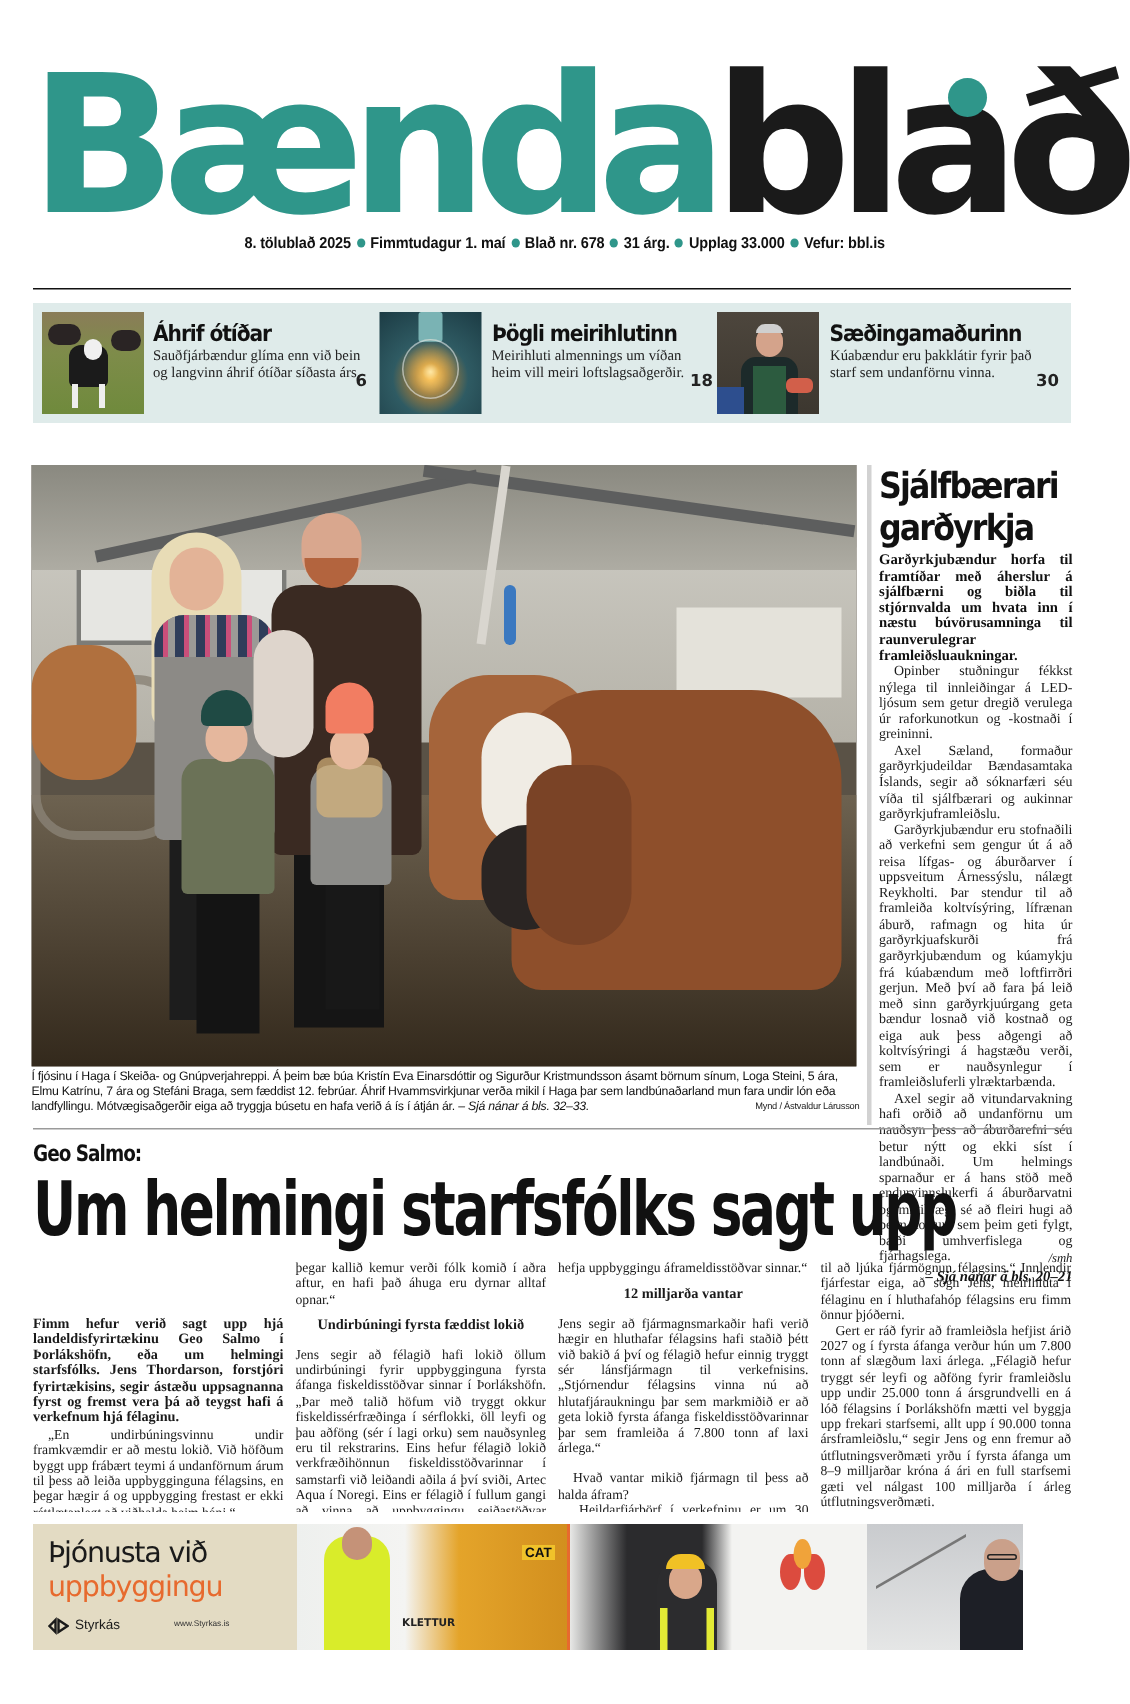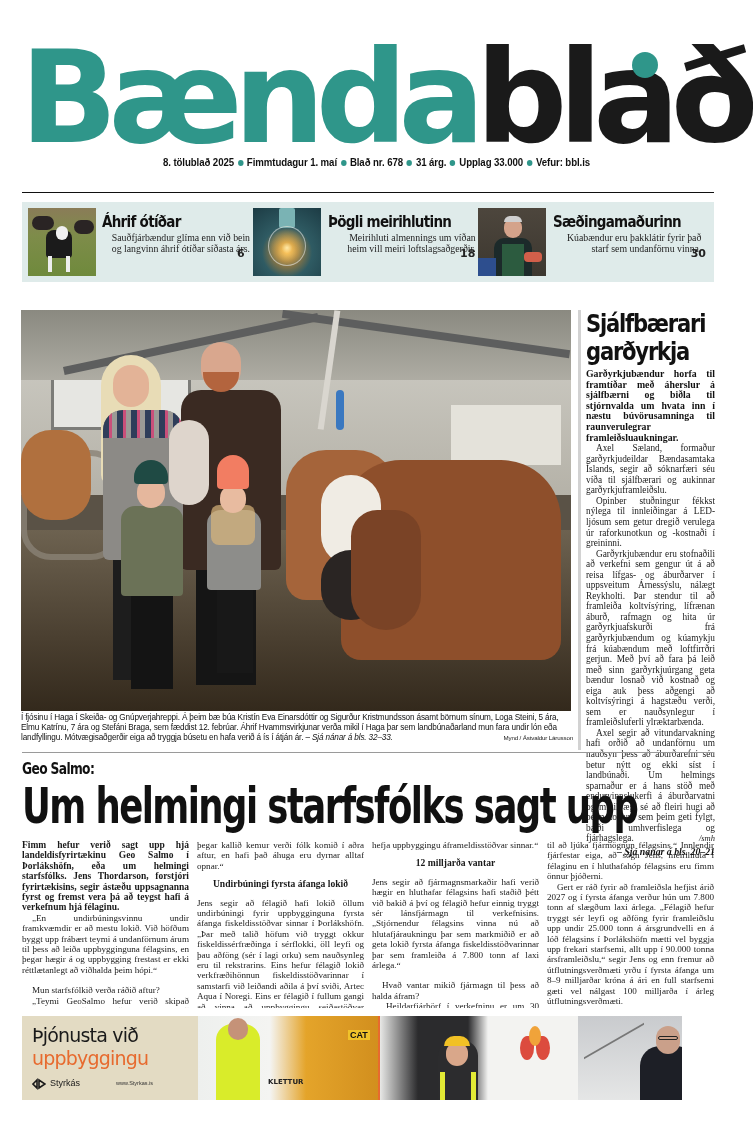--- a/index.html
+++ b/index.html
@@ -12,21 +12,21 @@
   .logo .teal { color: #2f968a; }
   .logo .dark { color: #1a1a1a; position: relative; }
   .logo .dot { position: absolute; left: 612px; top: 8px; width: 26px; height: 26px; border-radius: 50%; background: #2f968a; }
   .logo-wrap { position: absolute; left: 0; top: 0; width: 753px; height: 160px; }
   .issue-line { position: absolute; left: 0; top: 156px; width: 753px; text-align: center; font-family: "Liberation Sans", sans-serif; font-size: 10.5px; font-weight: bold; letter-spacing: -0.1px; color: #111; transform: scaleX(0.92); }
   .issue-line .sep { display: inline-block; width: 6px; height: 6px; border-radius: 50%; background: #2f968a; margin: 0 4px 1px; vertical-align: middle; }
   .top-rule { position: absolute; left: 22px; top: 192px; width: 692px; height: 1px; background: #111; }
 
   
   .teasers { position: absolute; left: 22px; top: 202px; width: 692px; height: 80px; background: #dfebea; display: flex; }
-  .teaser { position: relative; width: 232px; height: 64px; text-align: right; }
+  .teaser { position: relative; width: 232px; height: 64px; }
   .teaser .thumb { position: absolute; left: 6px; top: 6px; width: 68px; height: 68px; }
   .teaser .t-title { position: absolute; left: 80px; top: 11px; font-family: "DejaVu Sans", sans-serif; font-weight: bold; font-size: 15px; letter-spacing: -0.8px; color: #111; transform: scaleX(0.9); transform-origin: left; white-space: nowrap; }
   .teaser .t-text { position: absolute; left: 80px; top: 30px; width: 148px; font-size: 9.8px; line-height: 11px; color: #222; }
   .teaser .t-page { position: absolute; right: 8px; bottom: 6px; font-family: "DejaVu Sans", sans-serif; font-weight: bold; font-size: 11px; color: #222; }
   .teaser:nth-child(2) .thumb { left: 0; }
   .teaser:nth-child(2) .t-title, .teaser:nth-child(2) .t-text { left: 75px; }
   .teaser:nth-child(3) .thumb { left: -5px; }
   .teaser:nth-child(3) .t-title, .teaser:nth-child(3) .t-text { left: 70px; }
 
   
@@ -100,21 +100,21 @@
   .sig { font-style: italic; float: right; font-size: 8.5px; }
 
   
   .mid-rule { position: absolute; left: 22px; top: 752px; width: 692px; height: 1px; background: #9a9a9a; }
   .kicker { position: absolute; left: 22px; top: 760px; font-family: "DejaVu Sans", sans-serif; font-weight: bold; font-size: 15px; letter-spacing: -0.8px; transform: scaleX(0.82); transform-origin: left; color: #111; white-space: nowrap; }
   .headline { position: absolute; left: 22px; top: 778px; font-family: "DejaVu Sans", sans-serif; font-weight: bold; font-size: 50px; line-height: 56px; letter-spacing: -2.2px; transform: scaleX(0.71); transform-origin: left; color: #111; white-space: nowrap; }
   .cols { position: absolute; left: 22px; top: 840px; width: 692px; height: 168px; display: flex; gap: 8px; }
   .col { width: 167px; font-size: 9.1px; line-height: 10.4px; text-align: justify; color: #1a1a1a; overflow: hidden; }
   .col p { text-indent: 10px; }
   .col p.noindent { text-indent: 0; }
-  .col .lead { font-weight: bold; text-indent: 0; font-size: 9.5px; }
+  .col .lead { font-weight: bold; text-indent: 0; font-size: 9.5px; margin-top: 38px; }
   .col .sub { text-align: center; font-weight: bold; text-indent: 0; margin: 8px 0 8px; font-size: 9.6px; }
   .col .gap { height: 10px; }
 
   
   .ad { position: absolute; left: 22px; top: 1016px; width: 660px; height: 84px; overflow: hidden; background: #dcd4bc; }
   .ad .ad-left { position: absolute; left: 0; top: 0; width: 176px; height: 84px; background: #e3dbc3; }
   .ad .ad-line1 { position: absolute; left: 10px; top: 8px; font-family: "DejaVu Sans", sans-serif; font-size: 19px; letter-spacing: -0.8px; color: #1a1a1a; white-space: nowrap; }
   .ad .ad-line2 { position: absolute; left: 10px; top: 31px; font-family: "DejaVu Sans", sans-serif; font-size: 19px; letter-spacing: -0.8px; color: #e76a2e; white-space: nowrap; }
   .ad .ad-brand { position: absolute; left: 10px; top: 62px; font-family: "Liberation Sans", sans-serif; font-size: 9px; color: #1a1a1a; display: flex; align-items: flex-start; gap: 4px; }
   .ad .ad-url { position: absolute; left: 94px; top: 64px; font-family: "Liberation Sans", sans-serif; font-size: 5.5px; color: #333; }
@@ -238,43 +238,43 @@
 </figcaption>
 
 <div class="side-rule"></div>
 <aside class="side">
   <h2>
     <div class="side-title">Sjálfbærari</div>
     <div class="side-title">garðyrkja</div>
   </h2>
   <p class="side-lead">Garðyrkjubændur horfa til framtíðar með áherslur á sjálfbærni og biðla til stjórnvalda um hvata inn í næstu búvörusamninga til raunverulegrar framleiðsluaukningar.</p>
   <div class="side-body">
+    <p>Opinber stuðningur fékkst nýlega til innleiðingar á LED-ljósum sem getur dregið verulega úr raforkunotkun og -kostnaði í greininni.</p>
     <p>Axel Sæland, formaður garðyrkjudeildar Bændasamtaka Íslands, segir að sóknarfæri séu víða til sjálfbærari og aukinnar garðyrkjuframleiðslu.</p>
-    <p>Opinber stuðningur fékkst nýlega til innleiðingar á LED-ljósum sem getur dregið verulega úr raforkunotkun og -kostnaði í greininni.</p>
     <p>Garðyrkjubændur eru stofnaðili að verkefni sem gengur út á að reisa lífgas- og áburðarver í uppsveitum Árnessýslu, nálægt Reykholti. Þar stendur til að framleiða koltvísýring, lífrænan áburð, rafmagn og hita úr garðyrkjuafskurði frá garðyrkjubændum og kúamykju frá kúabændum með loftfirrðri gerjun. Með því að fara þá leið með sinn garðyrkjuúrgang geta bændur losnað við kostnað og eiga auk þess aðgengi að koltvísýringi á hagstæðu verði, sem er nauðsynlegur í framleiðsluferli ylræktarbænda.</p>
     <p><span>Axel segir að vitundarvakning hafi orðið að undanförnu um nauðsyn þess að áburðarefni séu betur nýtt og ekki síst í landbúnaði. Um helmings sparnaður er á hans stöð með endurvinnslukerfi á áburðarvatni og mikilvægt sé að fleiri hugi að þeim kostum sem þeim geti fylgt, bæði umhverfislega og fjárhagslega.</span> <span class="sig">/smh</span></p>
   </div>
   <div class="side-more">– Sjá nánar á bls. 20–21</div>
 </aside>
 
 <div class="mid-rule"></div>
 <div class="kicker">Geo Salmo:</div>
 <h1 class="headline">Um helmingi starfsfólks sagt upp</h1>
 
 <section class="cols">
   <div class="col">
     <p class="lead">Fimm hefur verið sagt upp hjá landeldisfyrirtækinu Geo Salmo í Þorlákshöfn, eða um helmingi starfsfólks. Jens Thordarson, forstjóri fyrirtækisins, segir ástæðu uppsagnanna fyrst og fremst vera þá að teygst hafi á verkefnum hjá félaginu.</p>
     <p>„En undirbúningsvinnu undir framkvæmdir er að mestu lokið. Við höfðum byggt upp frábært teymi á undanförnum árum til þess að leiða uppbygginguna félagsins, en þegar hægir á og uppbygging frestast er ekki réttlætanlegt að viðhalda þeim hópi.“</p>
     <div class="gap"></div>
     <p>Mun starfsfólkið verða ráðið aftur?</p>
     <p>„Teymi GeoSalmo hefur verið skipað úrvalsfólki og að sjálfsögðu væri frábært að fá hópinn saman á ný en ég geri ráð fyrir því að</p>
   </div>
   <div class="col">
     <p class="noindent">þegar kallið kemur verði fólk komið í aðra aftur, en hafi það áhuga eru dyrnar alltaf opnar.“</p>
-    <p class="sub">Undirbúningi fyrsta áfanga lokið</p>
+    <p class="sub">Undirbúningi fyrsta fæddist lokið</p>
     <p class="noindent">Jens segir að félagið hafi lokið öllum undirbúningi fyrir uppbygginguna fyrsta áfanga fiskeldisstöðvar sinnar í Þorlákshöfn. „Þar með talið höfum við tryggt okkur fiskeldissérfræðinga í sérflokki, öll leyfi og þau aðföng (sér í lagi orku) sem nauðsynleg eru til rekstrarins. Eins hefur félagið lokið verkfræðihönnun fiskeldisstöðvarinnar í samstarfi við leiðandi aðila á því sviði, Artec Aqua í Noregi. Eins er félagið í fullum gangi að vinna að uppbyggingu seiðastöðvar félagsins á Laugum í Landsveit og stefnt er að því að rekstur þar hefjist í haust. Því er fyrirtækið nú tilbúið að</p>
   </div>
   <div class="col">
     <p class="noindent">hefja uppbyggingu áframeldisstöðvar sinnar.“</p>
     <p class="sub">12 milljarða vantar</p>
     <p class="noindent">Jens segir að fjármagnsmarkaðir hafi verið hægir en hluthafar félagsins hafi staðið þétt við bakið á því og félagið hefur einnig tryggt sér lánsfjármagn til verkefnisins. „Stjórnendur félagsins vinna nú að hlutafjáraukningu þar sem markmiðið er að geta lokið fyrsta áfanga fiskeldisstöðvarinnar þar sem framleiða á 7.800 tonn af laxi árlega.“</p>
     <div class="gap"></div>
     <p>Hvað vantar mikið fjármagn til þess að halda áfram?</p>
     <p>„Heildarfjárþörf í verkefninu er um 30 milljarðar króna, en þar af vantar um 13 milljarða</p>
   </div>

